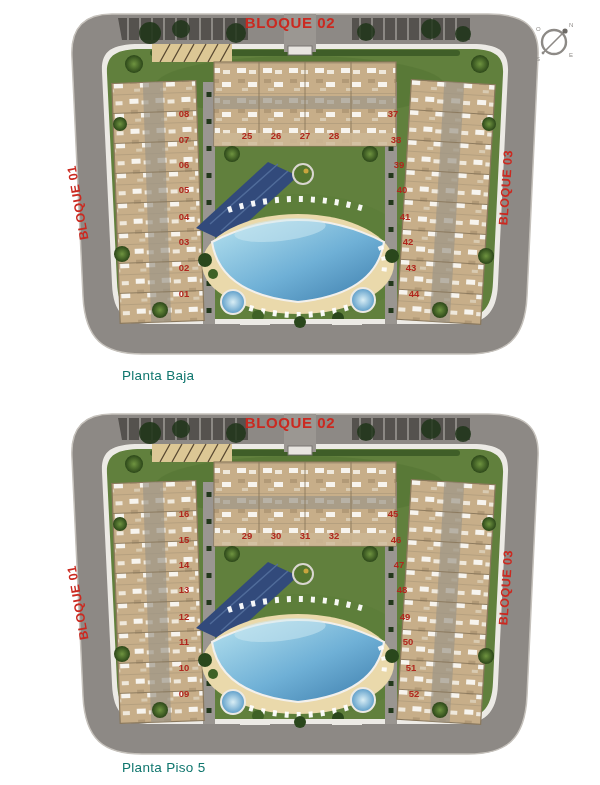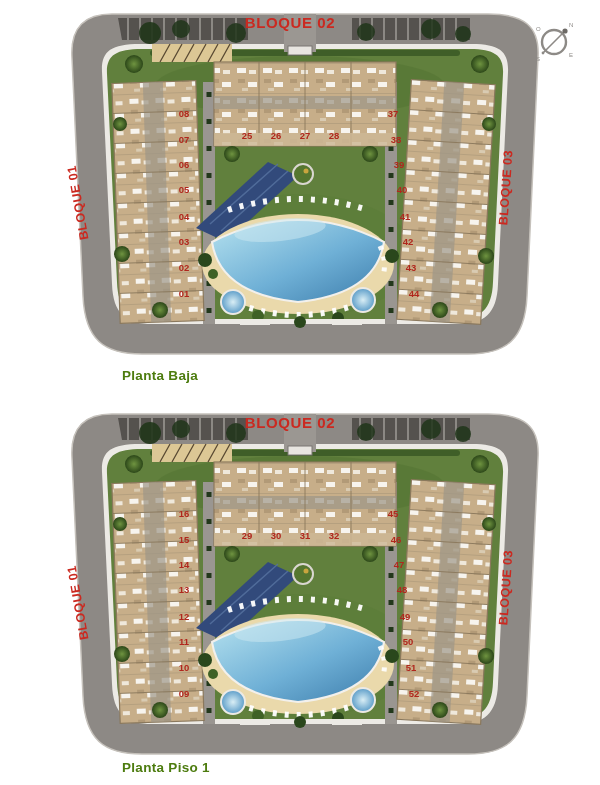--- a/index.html
+++ b/index.html
@@ -3,21 +3,21 @@
 <meta charset="utf-8">
 <style>
   html,body{margin:0;padding:0;}
   body{
     width:600px;height:785px;position:relative;background:#ffffff;
     font-family:"Liberation Sans", sans-serif;overflow:hidden;
   }
   .plan{position:absolute;left:0;width:600px;height:356px;}
   #plan1{top:4px;}
   #plan2{top:404px;}
-  .caption{position:absolute;left:122px;font-size:13.5px;font-weight:bold;color:#4d7c0f;letter-spacing:.3px;}
+  .caption{position:absolute;left:122px;font-size:13.5px;font-weight:normal;color:#0f766e;letter-spacing:.3px;}
   #cap1{top:368px;}
   #cap2{top:760px;}
   #compass{position:absolute;left:528px;top:14px;}
   svg text{user-select:none;}
   .blk-label{font-weight:bold;font-size:15px;letter-spacing:.6px;fill:#cb2920;}
   .blk-label-side{font-weight:bold;font-size:12.5px;letter-spacing:.5px;fill:#cb2920;}
   .unit-num{font-weight:bold;font-size:9.5px;fill:#b0271d;}
 </style>
 </head>
 <body>
@@ -227,13 +227,13 @@
     <text class="unit-num" x="396" y="139" text-anchor="middle">46</text>
     <text class="unit-num" x="399" y="164" text-anchor="middle">47</text>
     <text class="unit-num" x="402" y="189" text-anchor="middle">48</text>
     <text class="unit-num" x="405" y="216" text-anchor="middle">49</text>
     <text class="unit-num" x="408" y="241" text-anchor="middle">50</text>
     <text class="unit-num" x="411" y="267" text-anchor="middle">51</text>
     <text class="unit-num" x="414" y="293" text-anchor="middle">52</text>
   </g>
 </svg>
 
-<div id="cap2" class="caption">Planta Piso 1</div>
+<div id="cap2" class="caption">Planta Piso 5</div>
 
 </body></html>

